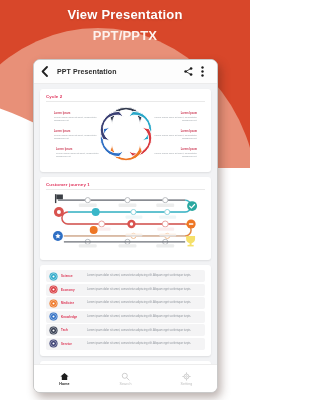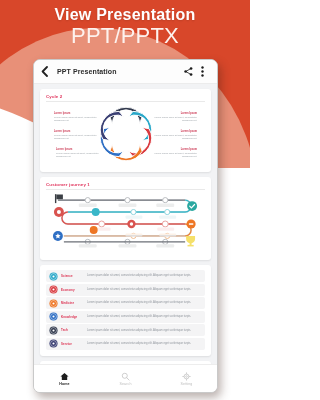--- a/index.html
+++ b/index.html
@@ -34,25 +34,25 @@
     background: #ffffff;
   }
   .bg-white-right {
     position: absolute; right: 0; top: 168px; width: 250px; height: 240px;
     background: #ffffff;
   }
 
   
   .header { position: absolute; left: 0; top: 4px; width: 250px; text-align: center; z-index: 6; }
   .header .line1 {
-    color: #ffffff; font-size: 16px; font-weight: bold; letter-spacing: .2px;
+    color: #ffffff; font-size: 13px; font-weight: bold; letter-spacing: .2px;
     line-height: 22px; text-shadow: 0 1px 2px rgba(0,0,0,.12);
   }
   .header .line2 {
-    color: #fdf2ee; font-size: 22px; font-weight: normal; letter-spacing: .2px;
+    color: #fdf2ee; font-size: 13px; font-weight: bold; letter-spacing: .2px;
     line-height: 20px;
   }
 
   
   .phone {
     position: absolute; left: 33px; top: 59px;
     width: 185px; height: 334px;
     background: #ffffff;
     border: 1px solid #c9c9c9;
     border-radius: 7px;

